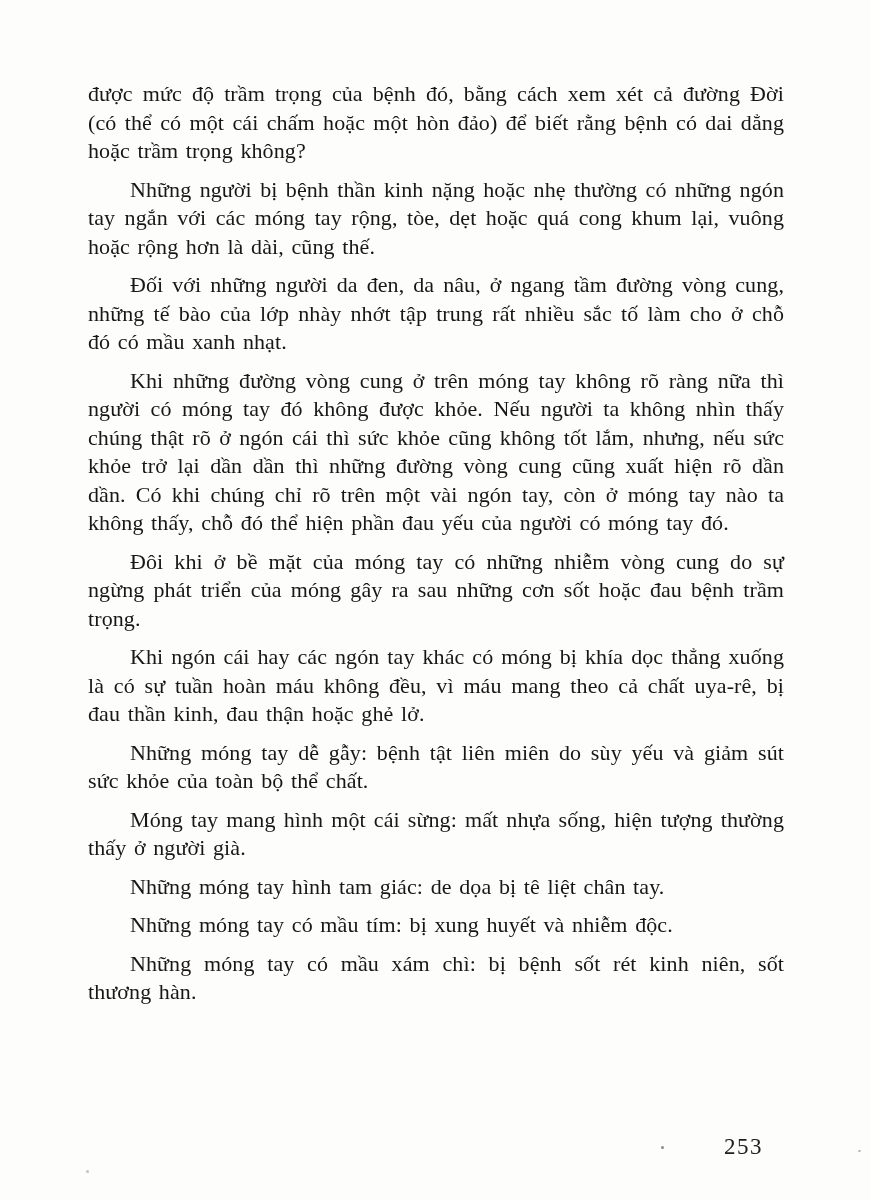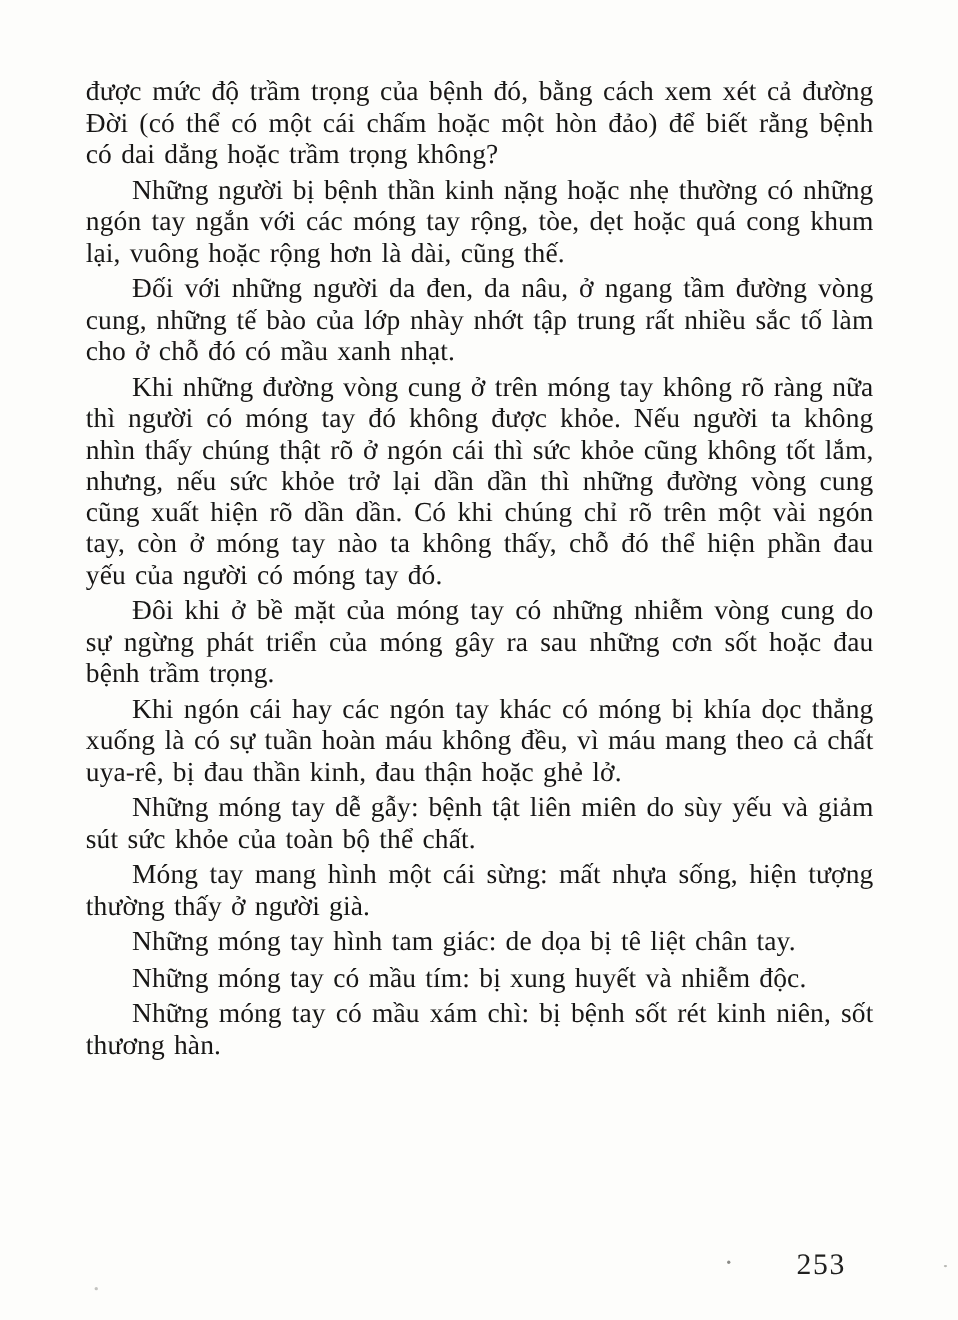--- a/index.html
+++ b/index.html
@@ -14,41 +14,41 @@
     background: #fdfdfb;
     overflow: hidden;
   }
   .text-block {
     position: absolute;
     left: 78px;
     top: 70px;
     width: 716px;
   }
   .para {
-    margin: 0;
+    margin: 10px;
     font-family: "Liberation Serif", "DejaVu Serif", serif;
-    font-size: 25px;
+    font-size: 22px;
     line-height: 28.5px;
     color: #181716;
     text-align: justify;
     word-spacing: 2px;
     letter-spacing: 0.1px;
   }
   .para + .para {
     margin-top: 4px;
   }
   .indent {
     text-indent: 42px;
   }
   .page-number {
     position: absolute;
     left: 724px;
     top: 1134px;
     font-family: "Liberation Serif", "DejaVu Serif", serif;
-    font-size: 27px;
+    font-size: 23px;
     letter-spacing: 1.5px;
     color: #20201f;
   }
   .speck {
     position: absolute;
     background: #8a8a86;
     border-radius: 50%;
   }
   .speck-1 { left: 661px; top: 1146px; width: 3px; height: 3px; }
   .speck-2 { left: 858px; top: 1150px; width: 3px; height: 2px; opacity: .6; }

